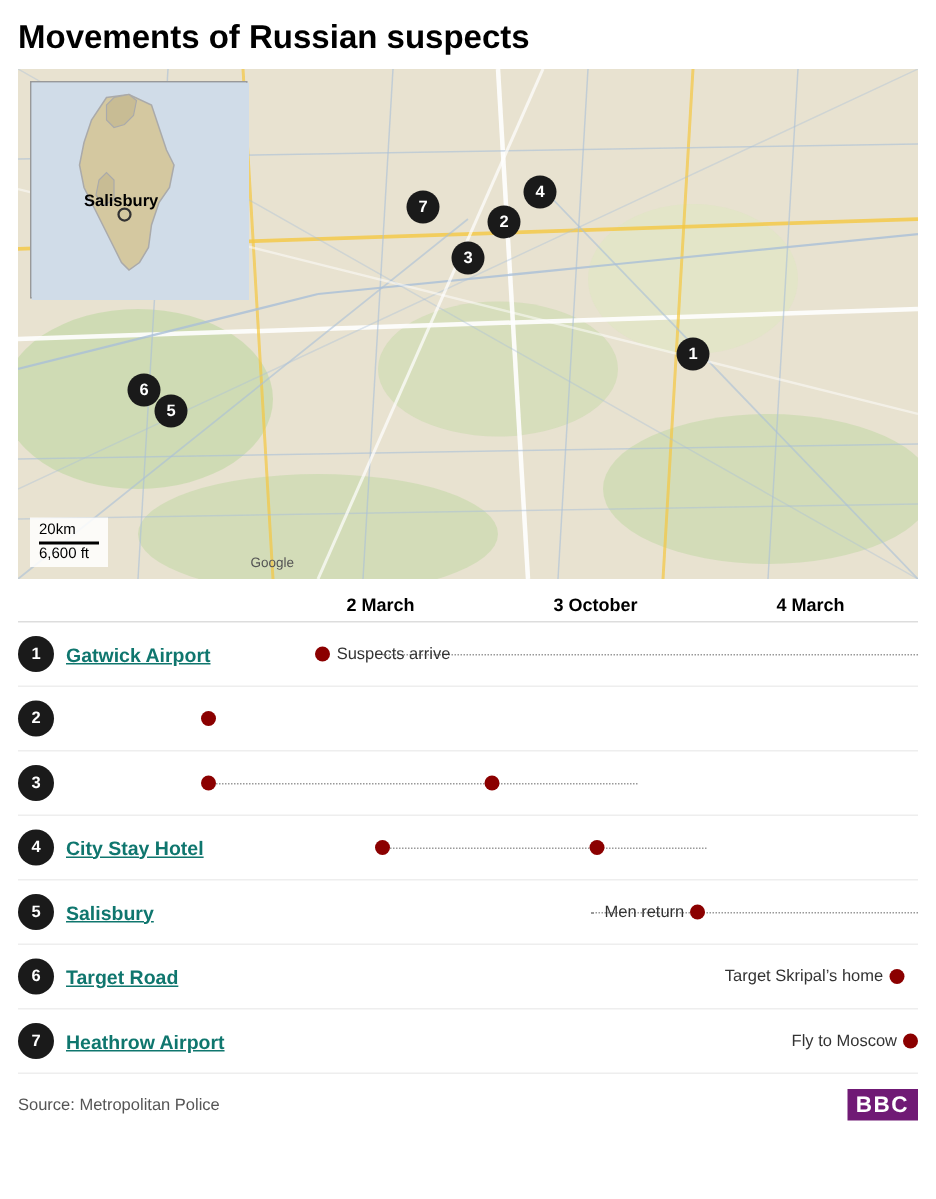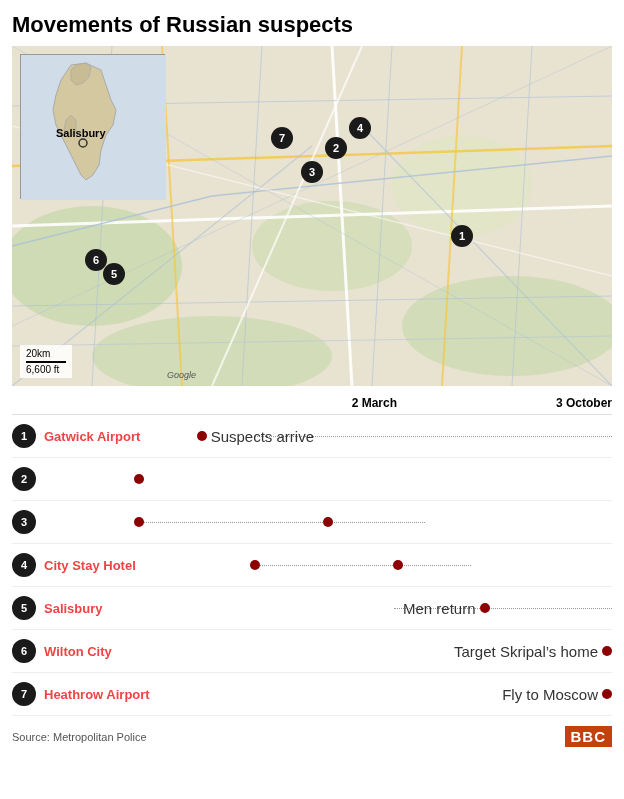--- a/index.html
+++ b/index.html
@@ -63,21 +63,20 @@
       background: #000;
       margin: 2px 0 1px 0;
     }
     .google-label {
       position: absolute;
       bottom: 6px;
       left: 155px;
       font-size: 9px;
       color: #555;
       z-index: 10;
-      font-style: italic;
     }
     
     .marker {
       position: absolute;
       width: 22px;
       height: 22px;
       border-radius: 50%;
       background: #1a1a1a;
       color: #fff;
       font-size: 11px;
@@ -96,21 +95,21 @@
     .timeline-header {
       display: flex;
       padding: 0 0 4px 0;
       border-bottom: 1px solid #ddd;
     }
     .th-date {
       flex: 1;
       font-size: 12px;
       font-weight: bold;
       color: #000;
-      text-align: right;
+      text-align: center;
     }
     .timeline-row {
       display: flex;
       align-items: center;
       padding: 6px 0;
       border-bottom: 1px solid #eee;
       min-height: 42px;
     }
     .row-num {
       width: 24px;
@@ -123,22 +122,23 @@
       display: flex;
       align-items: center;
       justify-content: center;
       flex-shrink: 0;
       margin-right: 8px;
     }
     .row-location {
       width: 140px;
       font-size: 13px;
       font-weight: bold;
-      color: #ef4444;
+      color: #0f766e;
       flex-shrink: 0;
+      text-decoration: underline;
     }
     .row-events {
       flex: 1;
       display: flex;
       position: relative;
       height: 30px;
       align-items: center;
     }
     
     .event-col {
@@ -150,21 +150,21 @@
       height: 100%;
     }
     .event-dot {
       width: 10px;
       height: 10px;
       border-radius: 50%;
       background: #8b0000;
       flex-shrink: 0;
     }
     .event-label {
-      font-size: 15px;
+      font-size: 11px;
       color: #333;
       margin-left: 4px;
       white-space: nowrap;
     }
     
     .dotted-line {
       position: absolute;
       top: 50%;
       border-top: 1px dotted #999;
       z-index: 0;
@@ -177,21 +177,21 @@
       padding-top: 4px;
     }
     .source-text {
       font-size: 11px;
       color: #555;
     }
     .bbc-logo {
       font-size: 15px;
       font-weight: bold;
       color: #fff;
-      background: #c2410c;
+      background: #701a75;
       padding: 2px 6px;
       letter-spacing: 1px;
     }
     
   </style>
 </head>
 <body>
 
 <div class="container">
   <h1 class="title">Movements of Russian suspects</h1>
@@ -271,20 +271,21 @@
 
     <div class="marker" style="left:45%;top:27%;">7</div>
   </div>
 
   <div class="timeline">
 
     <div class="timeline-header">
       <div style="width:170px;"></div>
       <div class="th-date">2 March</div>
       <div class="th-date">3 October</div>
+      <div class="th-date">4 March</div>
     </div>
 
     <div class="timeline-row">
       <div class="row-num">1</div>
       <div class="row-location">Gatwick Airport</div>
       <div class="row-events">
 
         <div class="dotted-line" style="left:16.5%;right:0;"></div>
         <div class="event-col">
           <div class="event-dot"></div>
@@ -343,21 +344,21 @@
         <div class="event-col"></div>
         <div class="event-col" style="justify-content:flex-start;padding-left:2px;">
           <span class="event-label">Men return</span>
           <div class="event-dot" style="margin-left:4px;"></div>
         </div>
       </div>
     </div>
 
     <div class="timeline-row">
       <div class="row-num">6</div>
-      <div class="row-location">Wilton City</div>
+      <div class="row-location">Target Road</div>
       <div class="row-events">
         <div class="event-col"></div>
         <div class="event-col"></div>
         <div class="event-col" style="justify-content:center;padding-left:2px;">
           <span class="event-label">Target Skripal’s home</span>
           <div class="event-dot" style="margin-left:4px;"></div>
         </div>
       </div>
     </div>
 

